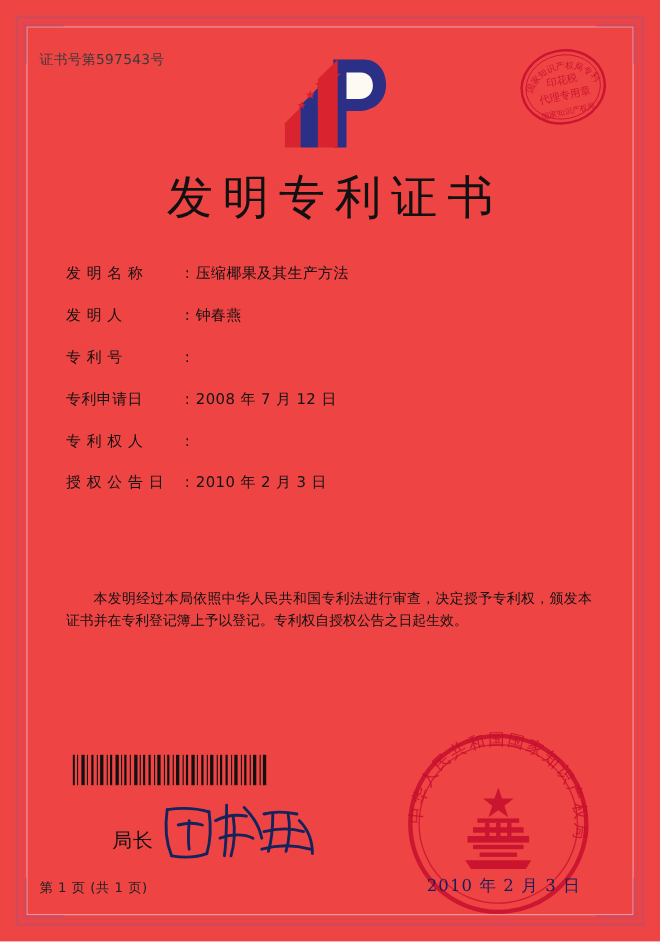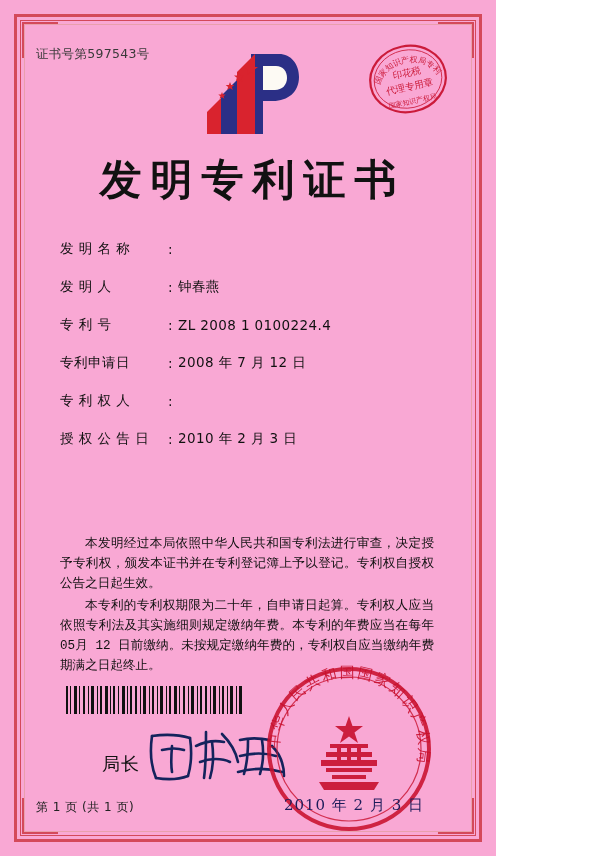--- a/index.html
+++ b/index.html
@@ -9,23 +9,23 @@
   }
   body {
     width: 600px;
     height: 856px;
     overflow: hidden;
     font-family: "DejaVu Sans", "Liberation Sans", sans-serif;
   }
 
   #certificate {
     position: relative;
-    width: 496px;
+    width: 600px;
     height: 856px;
-    background: #f9a8d4;
+    background: #ef4444;
     box-sizing: border-box;
   }
 
   
   .frame-outer {
     position: absolute;
     left: 14px;
     top: 14px;
     right: 14px;
     bottom: 14px;
@@ -104,21 +104,21 @@
 
   
   .doc-title {
     position: absolute;
     left: 0;
     right: 0;
     top: 118px;
     text-align: center;
     font-family: "DejaVu Serif", "Liberation Serif", serif;
     font-size: 42px;
-    font-weight: bold;
+    font-weight: normal;
     letter-spacing: 9px;
     color: #111111;
     text-indent: 9px;
   }
 
   
   .fields {
     position: absolute;
     left: 24px;
     right: 24px;
@@ -150,21 +150,21 @@
   
   .body-text {
     position: absolute;
     left: 24px;
     right: 26px;
     top: 500px;
     font-size: 12.6px;
     line-height: 20px;
     color: #111;
     text-align: justify;
-    font-family: Liberation Mono, monospace;
+    font-family: Liberation Sans, sans-serif;
   }
   .body-text p {
     margin: 0 0 2px 0;
     text-indent: 25px;
   }
 
   
   .barcode {
     position: absolute;
     left: 30px;
@@ -271,32 +271,32 @@
       </svg>
     </div>
 
     <div class="doc-title">发明专利证书</div>
 
     <div class="fields">
 
       <div class="field-row">
         <span class="field-label">发 明 名 称</span>
         <span class="field-colon">:</span>
+        <span class="field-value">压缩椰果及其生产方法</span>
       </div>
 
       <div class="field-row">
         <span class="field-label">发 明 人</span>
         <span class="field-colon">:</span>
         <span class="field-value">钟春燕</span>
       </div>
 
       <div class="field-row">
         <span class="field-label">专 利 号</span>
         <span class="field-colon">:</span>
-        <span class="field-value">ZL 2008 1 0100224.4</span>
       </div>
 
       <div class="field-row">
         <span class="field-label">专利申请日</span>
         <span class="field-colon">:</span>
         <span class="field-value">2008 年 7 月 12 日</span>
       </div>
 
       <div class="field-row">
         <span class="field-label">专 利 权 人</span>
@@ -306,21 +306,20 @@
       <div class="field-row">
         <span class="field-label">授 权 公 告 日</span>
         <span class="field-colon">:</span>
         <span class="field-value">2010 年 2 月 3 日</span>
       </div>
 
     </div>
 
     <div class="body-text">
       <p>本发明经过本局依照中华人民共和国专利法进行审查，决定授予专利权，颁发本证书并在专利登记簿上予以登记。专利权自授权公告之日起生效。</p>
-      <p>本专利的专利权期限为二十年，自申请日起算。专利权人应当依照专利法及其实施细则规定缴纳年费。本专利的年费应当在每年05月 12 日前缴纳。未按规定缴纳年费的，专利权自应当缴纳年费期满之日起终止。</p>
     </div>
 
     <div class="barcode">
       <svg width="178" height="28" viewBox="0 0 178 28" xmlns="http://www.w3.org/2000/svg">
         <g fill="#111">
           <rect x="0" y="0" width="2" height="28"></rect>
             <rect x="4" y="0" width="1" height="28"></rect>
           <rect x="8" y="0" width="3" height="28"></rect>
             <rect x="13" y="0" width="1" height="28"></rect>
           <rect x="17" y="0" width="2" height="28"></rect>

